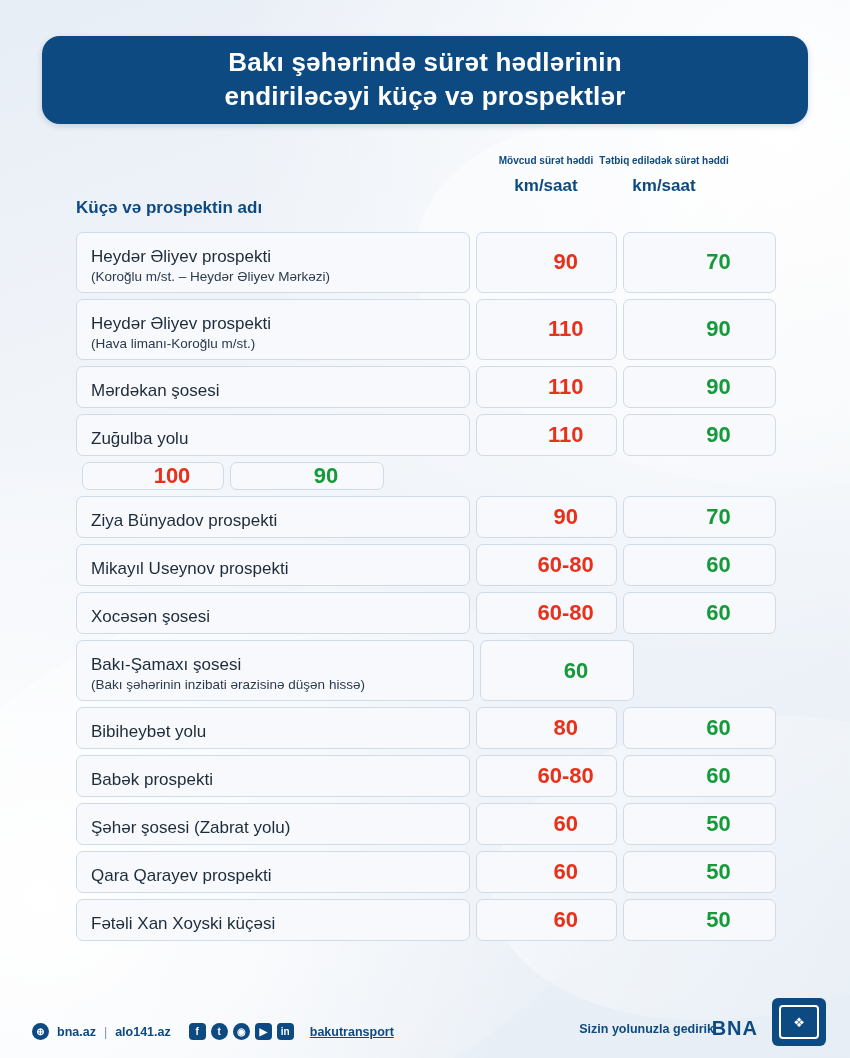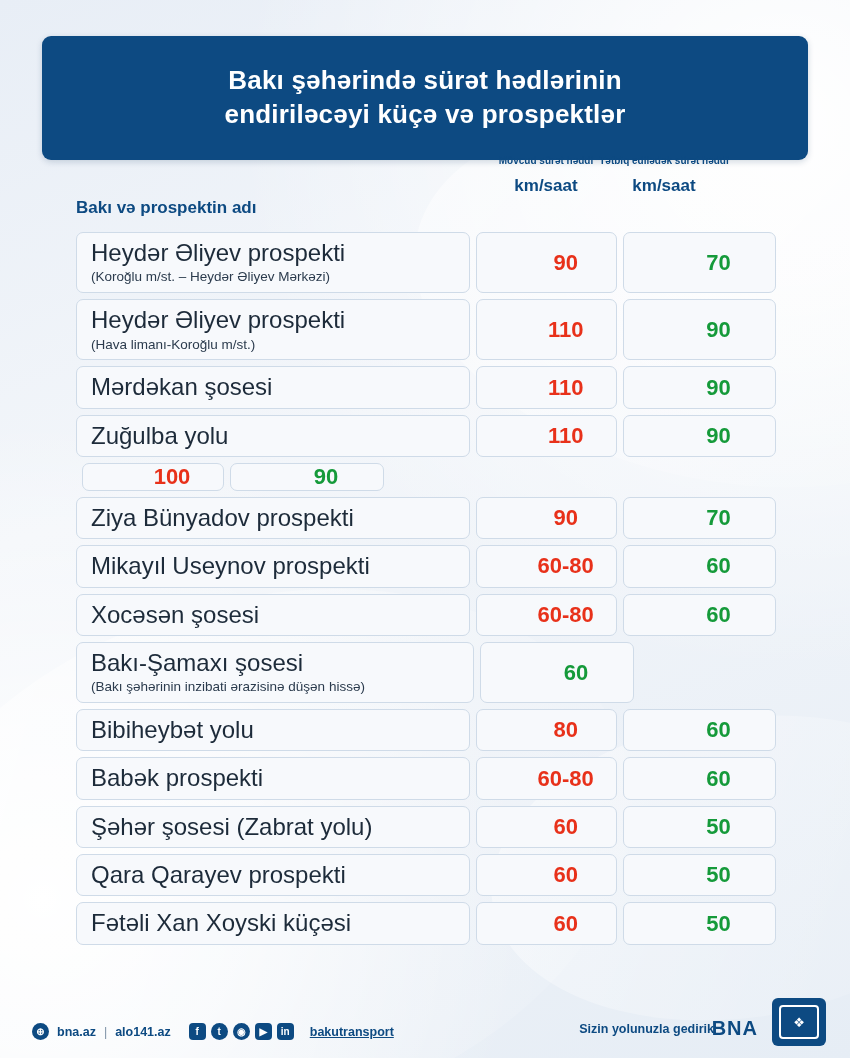--- a/index.html
+++ b/index.html
@@ -24,23 +24,23 @@
   .swoosh {
     position:absolute; border-radius:50%;
     background: linear-gradient(120deg, rgba(255,255,255,.85), rgba(255,255,255,0));
     pointer-events:none;
   }
   .s1 { width:760px; height:520px; left:-120px; top:600px; transform:rotate(-16deg); opacity:.75; }
   .s2 { width:620px; height:360px; right:-180px; top:120px; transform:rotate(12deg); opacity:.6; }
   .s3 { width:500px; height:300px; right:-140px; bottom:40px; transform:rotate(-8deg); opacity:.55; }
 
   .title-bar {
-    position:absolute; left:42px; top:36px; width:766px; height:124px;
+    position:absolute; left:42px; top:36px; width:766px; height:88px;
     background:#0d4a82;
-    border-radius:9px;
+    border-radius:18px;
     display:flex; align-items:center; justify-content:center;
     box-shadow: 0 2px 6px rgba(10,50,90,.18);
   }
   .title-text {
     color:#ffffff; text-align:center; font-weight:bold;
     font-size:26px; line-height:1.30; letter-spacing:.2px;
     padding:0 24px;
     white-space: pre-line;
   }
   .col-head-name {
@@ -63,21 +63,21 @@
     background:#f7f9fc;
     border:1px solid #cfdbe8;
     border-radius:7px;
     display:flex; align-items:center;padding-left:38px;
   }
   .c-name {
     width:398px; padding:6px 14px;
     flex-direction:column; align-items:flex-start; justify-content:center;
   }
   .c-name .main {
-    color:#1d2b3a; font-size:24px; line-height:1.18;
+    color:#1d2b3a; font-size:17px; line-height:1.18;margin-top:8px;
   }
   .c-name .sub {
     color:#2b3b4d; font-size:13.5px; line-height:1.25; margin-top:2px;
   }
   .c-val {
     width:142px; margin-left:6px; justify-content:center;
     font-weight:bold; font-size:22px;
   }
   .c-cur { color:#e8311a; }
   .c-new { width:154px; color:#159a3a; }
@@ -129,21 +129,21 @@
 <div class="page">
   <div class="swoosh s1"></div>
   <div class="swoosh s2"></div>
   <div class="swoosh s3"></div>
 
   <div class="title-bar">
     <div class="title-text">Bakı şəhərində sürət hədlərinin
 endiriləcəyi küçə və prospektlər</div>
   </div>
 
-  <div class="col-head-name">Bakı və prospektin adı</div>
+  <div class="col-head-name">Küçə və prospektin adı</div>
 
   <div class="col-head ch-current">
     <span class="small">Mövcud sürət
 həddi</span>
     <span class="unit">km/saat</span>
   </div>
 
   <div class="col-head ch-new">
     <span class="small">Tətbiq edilədək
 sürət həddi</span>

